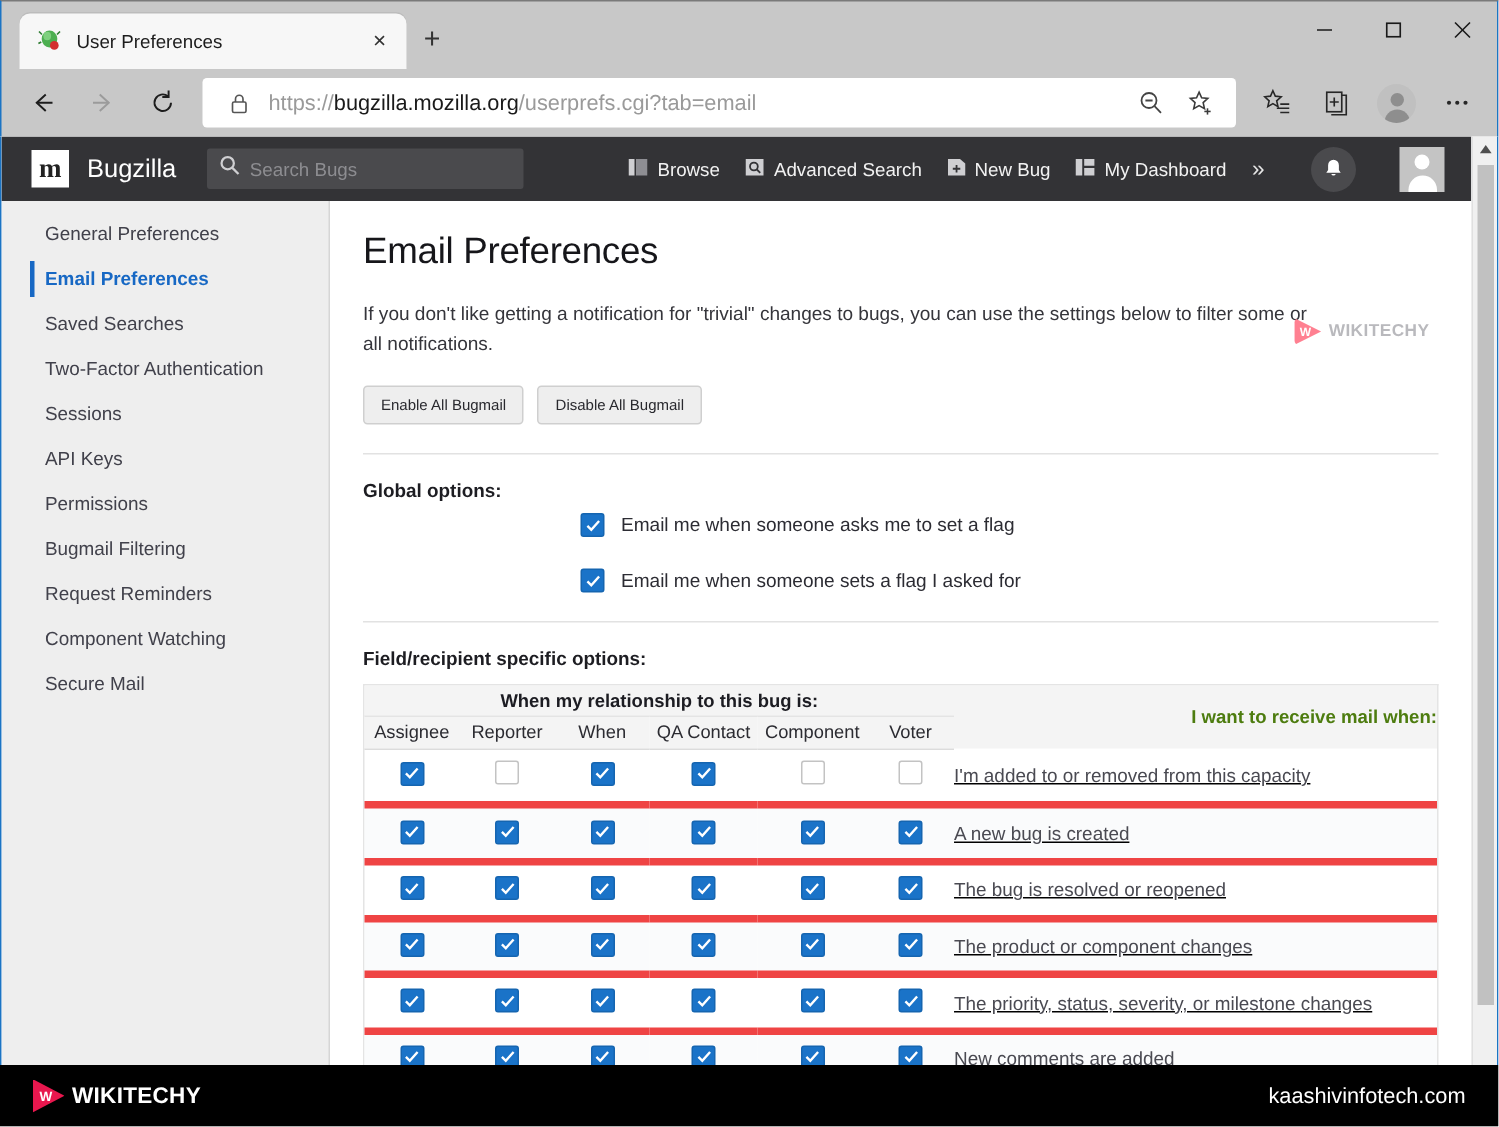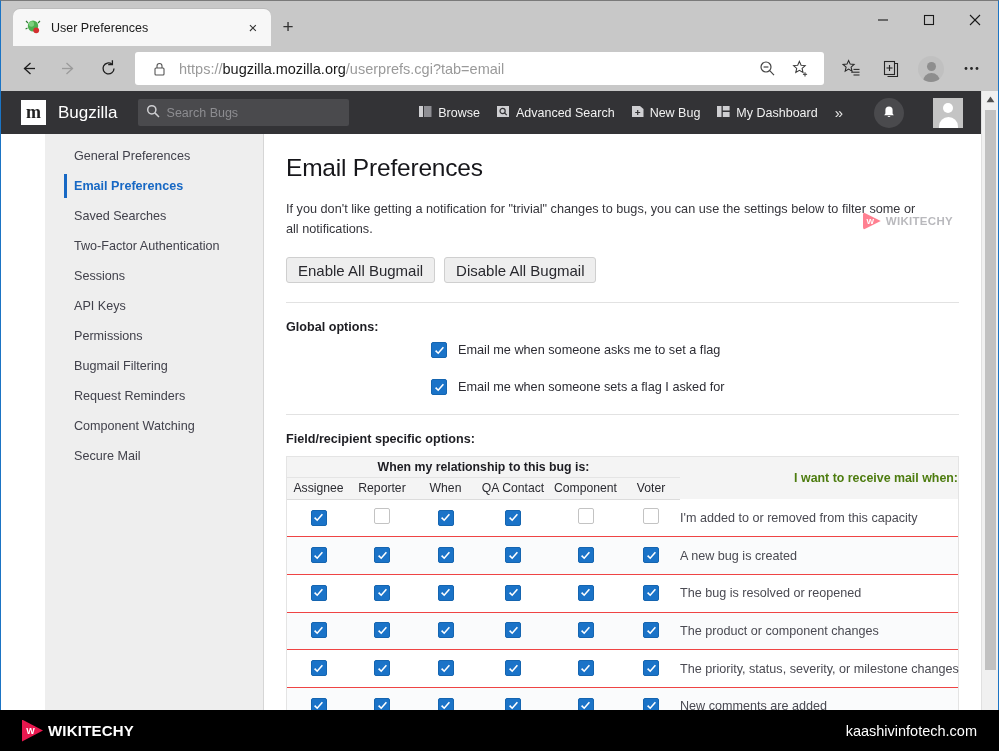--- a/index.html
+++ b/index.html
@@ -88,38 +88,38 @@
           display: flex; align-items: center; justify-content: center;
           margin-left: 14px; flex: 0 0 auto; }
   .bz-avatar { width: 30px; height: 30px; background: #c4c4c4; margin-left: 12px;
                display: flex; align-items: flex-end; justify-content: center;
                position: relative; overflow: hidden; flex: 0 0 auto; }
   .bz-avatar .hd { width: 10px; height: 10px; border-radius: 50%; background: #fff;
                    position: absolute; top: 5px; }
   .bz-avatar .bd { width: 19px; height: 11px; border-radius: 10px 10px 0 0; background: #fff; }
 
   
-  .body-split { flex: 1; display: flex; overflow: hidden; margin-left: 44px; }
+  .body-split { flex: 1; display: flex; overflow: hidden; }
 
   .sidebar { width: 219px; background: #eeeeee; border-right: 1px solid #d6d6d6;
              padding-top: 7px; flex: 0 0 auto; }
   .side-item { height: 30px; display: flex; align-items: center; padding-left: 29px;
                font-size: 12.6px; color: #41414b; position: relative; }
   .side-item.active { color: #1768c4; font-weight: 700; }
   .side-item.active::before { content: ""; position: absolute; left: 19px; top: 3px;
                               bottom: 3px; width: 3px; background: #1768c4; }
 
   .content { flex: 1; background: #fff; padding: 20px 0 0 22px; overflow: hidden;
              position: relative; }
   .h1 { font-size: 24.5px; color: #16161a; font-weight: 400; letter-spacing: -.2px; }
   .desc { font-size: 12.7px; color: #35353b; line-height: 1.55; margin-top: 18px;
           max-width: 640px; }
   .btnrow { display: flex; gap: 9px; margin-top: 18px; }
   .btn { height: 26px; background: #eeeeee; border: 1px solid #cfcfcf; border-radius: 3px;
-         font-size: 15px; color: #29292e; padding: 0 11px; display: flex;
+         font-size: 10px; color: #29292e; padding: 0 11px; display: flex;
          align-items: center; font-family: "Liberation Sans", sans-serif; }
   .hr { height: 1px; background: #e2e2e2; margin: 19px 22px 0 0; }
   .sec-title { font-size: 12.6px; font-weight: 700; color: #1d1d22; margin-top: 17px; }
   .globals { margin-top: 8px; padding-left: 145px; display: flex;
              flex-direction: column; gap: 21px; }
   .gl-row { display: flex; align-items: center; gap: 11px; }
   .gl-label { font-size: 12.7px; color: #2c2c33; }
 
   
   .cb { width: 16px; height: 16px; border-radius: 2px; flex: 0 0 auto;
@@ -134,21 +134,21 @@
   .tbl table { border-collapse: collapse; width: 100%; table-layout: fixed; }
   .tbl th, .tbl td { padding: 0; }
   .grp { background: #f4f4f4; text-align: center; font-size: 12.3px; font-weight: 700;
          color: #1c1c22; height: 20px; border-bottom: 1px solid #e4e4e4; }
   .colhd { background: #f4f4f4; font-size: 12.2px; color: #2b2b31; font-weight: 400;
            height: 22px; text-align: center; border-bottom: 1px solid #dcdcdc; }
   .want-hd { background: #f4f4f4; font-size: 12.4px; font-weight: 700; color: #4d7c0f;
              text-align: right; padding-left: 12px; vertical-align: middle; }
   .tbl tbody tr { height: 37.6px; }
   .tbl tbody tr:nth-child(even) { background: #fafbfc; }
-  .tbl tbody tr { border-bottom: 1px solid #ef4444; }
+  .tbl tbody tr { border-bottom: 5px solid #ef4444; text-decoration: underline; }
   .cbcell { text-align: center; vertical-align: middle; }
   .cbcell .cb { display: inline-flex; }
   .rowlabel { font-size: 12.6px; color: #4a4a52; padding-left: 12px;
               vertical-align: middle; white-space: nowrap; }
 
   
   .wmark { position: absolute; right: 28px; top: 78px; display: flex;
            align-items: center; gap: 5px; }
   .wmark-logo { width: 18px; height: 18px; background: #ff8091;
                 clip-path: polygon(0 0, 100% 50%, 0 100%); border-radius: 3px;

